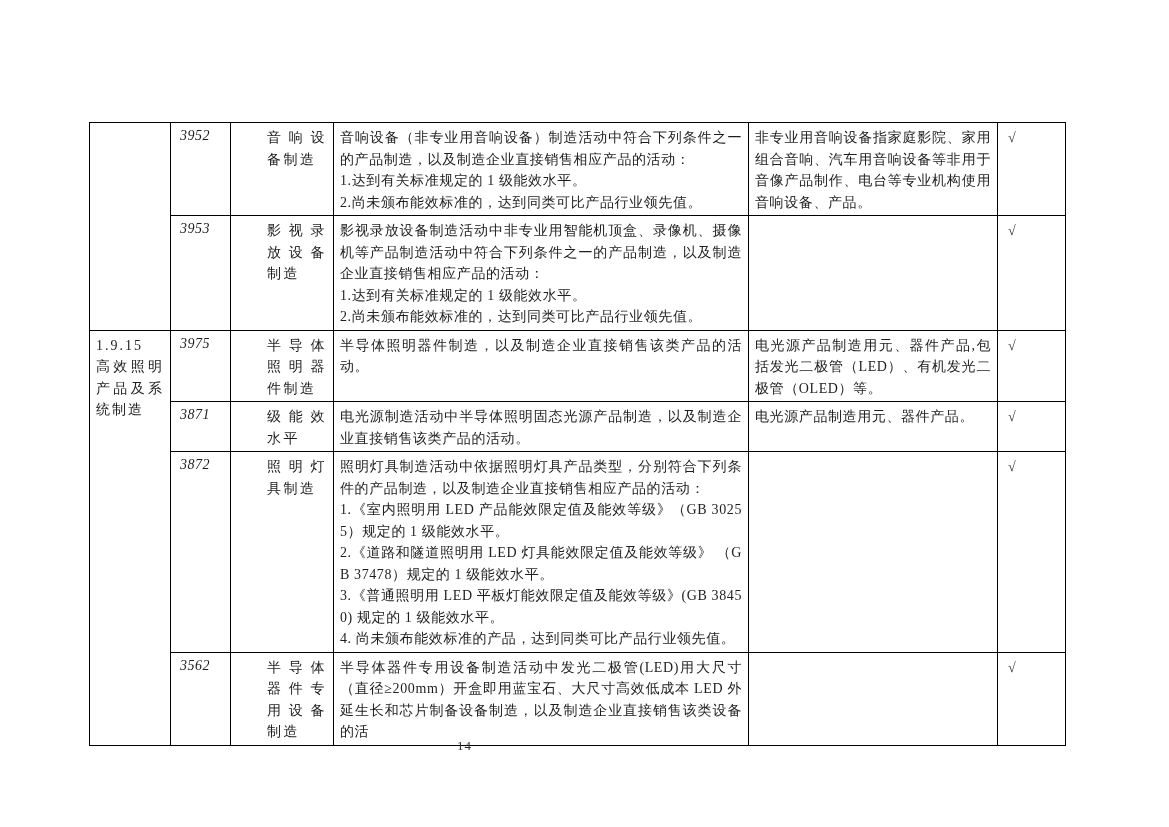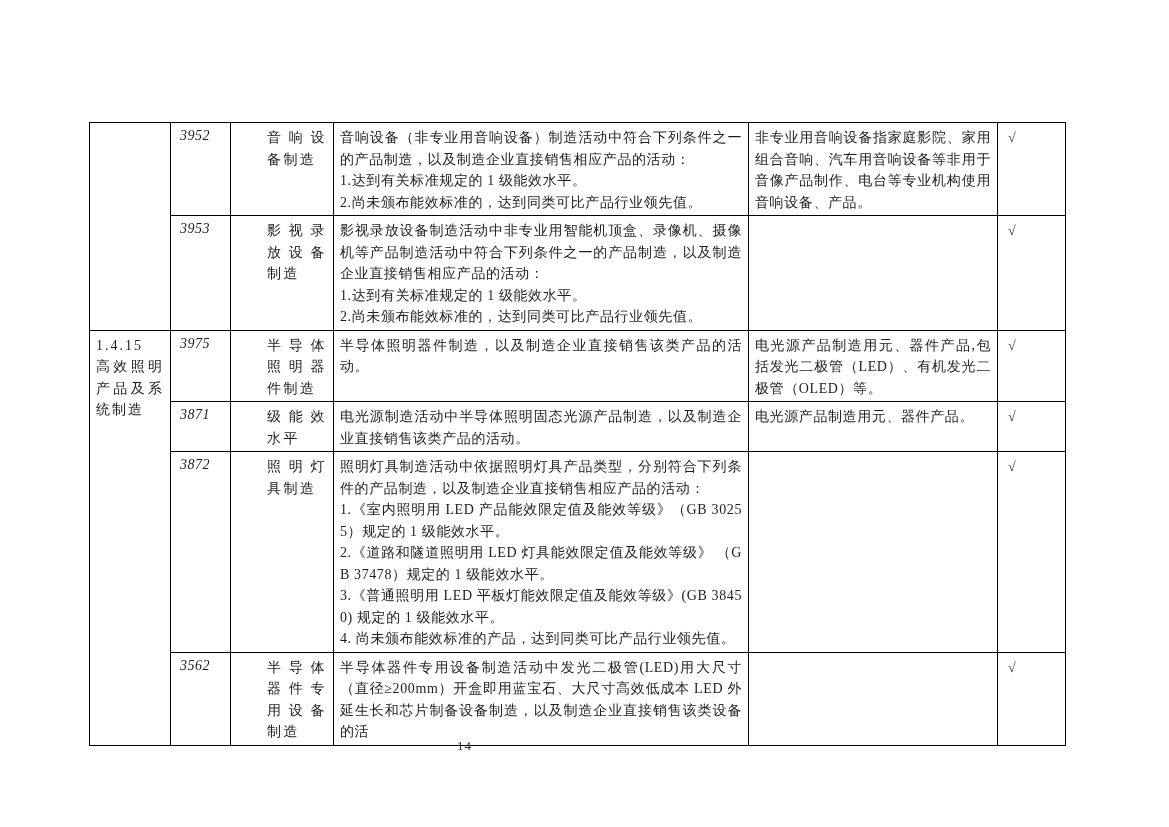--- a/index.html
+++ b/index.html
@@ -100,21 +100,21 @@
       <tr class="r2">
         <td class="code">3953</td>
         <td class="name">影视录放设备制造</td>
         <td class="desc">影视录放设备制造活动中非专业用智能机顶盒、录像机、摄像机等产品制造活动中符合下列条件之一的产品制造，以及制造企业直接销售相应产品的活动：
 1.达到有关标准规定的 1 级能效水平。
 2.尚未颁布能效标准的，达到同类可比产品行业领先值。</td>
         <td class="note"></td>
         <td class="check"><span>√</span></td>
       </tr>
       <tr class="r3">
-        <td class="cat" rowspan="4">1.4.15 高效照明产品及系统制造</td>
+        <td class="cat" rowspan="4">1.9.15 高效照明产品及系统制造</td>
         <td class="code">3975</td>
         <td class="name">半导体照明器件制造</td>
         <td class="desc">半导体照明器件制造，以及制造企业直接销售该类产品的活动。</td>
         <td class="note">电光源产品制造用元、器件产品,包括发光二极管（LED）、有机发光二极管（OLED）等。</td>
         <td class="check"><span>√</span></td>
       </tr>
       <tr class="r4">
         <td class="code">3871</td>
         <td class="name">级能效水平</td>
         <td class="desc">电光源制造活动中半导体照明固态光源产品制造，以及制造企业直接销售该类产品的活动。</td>

